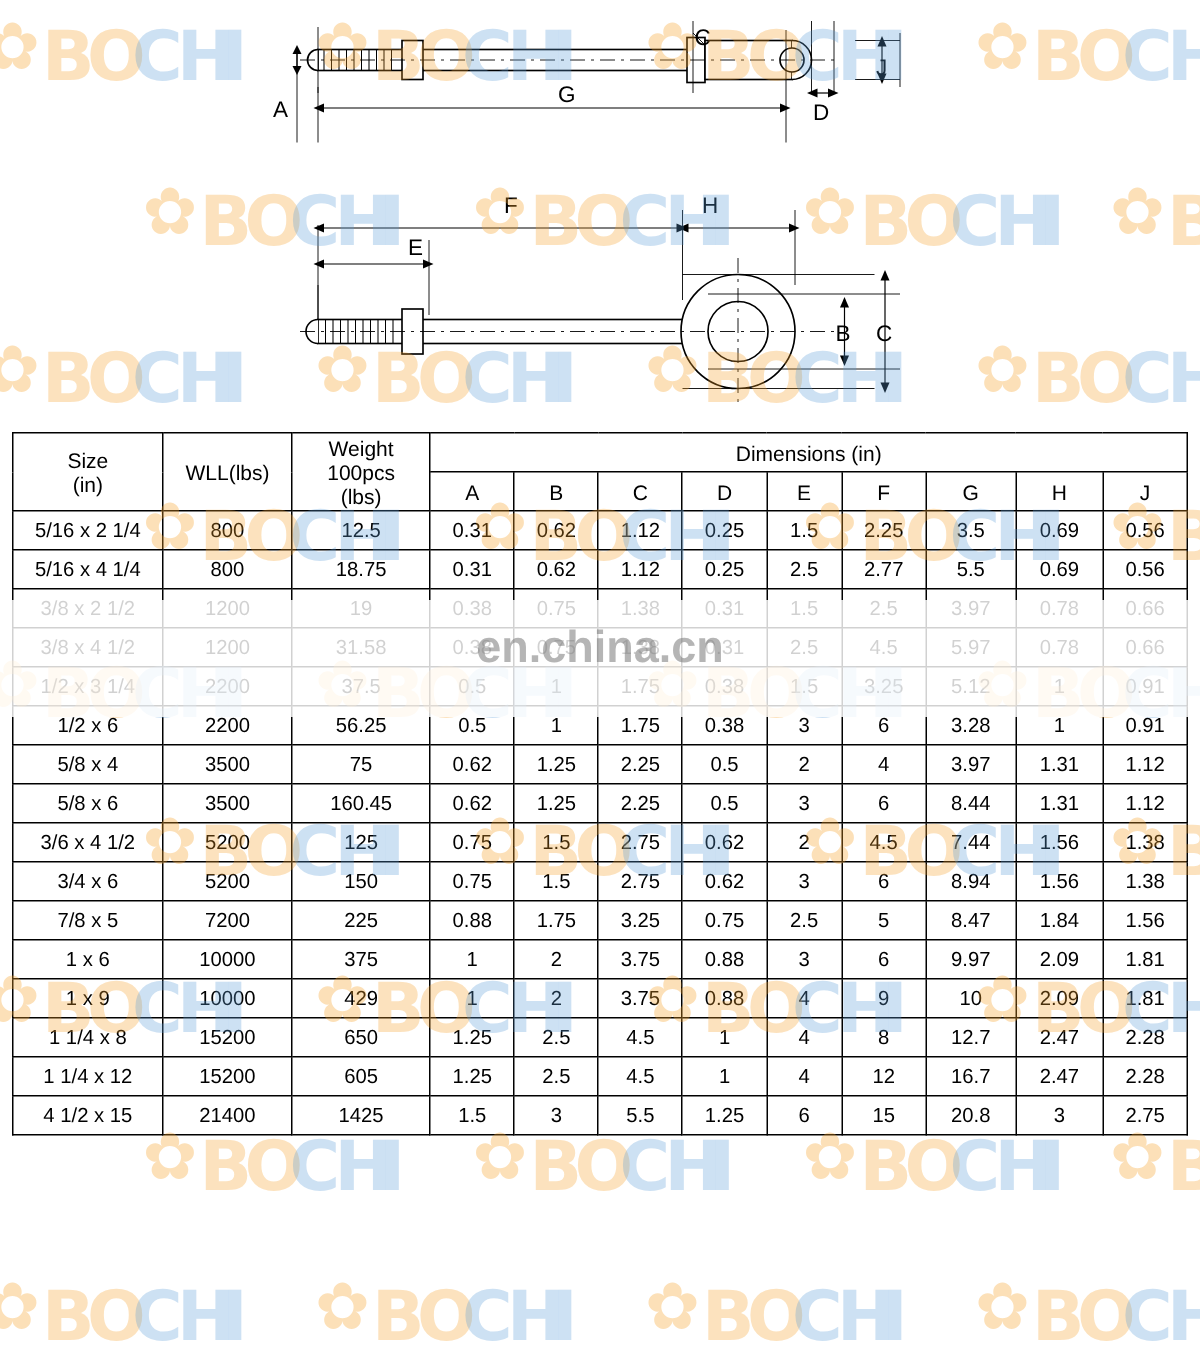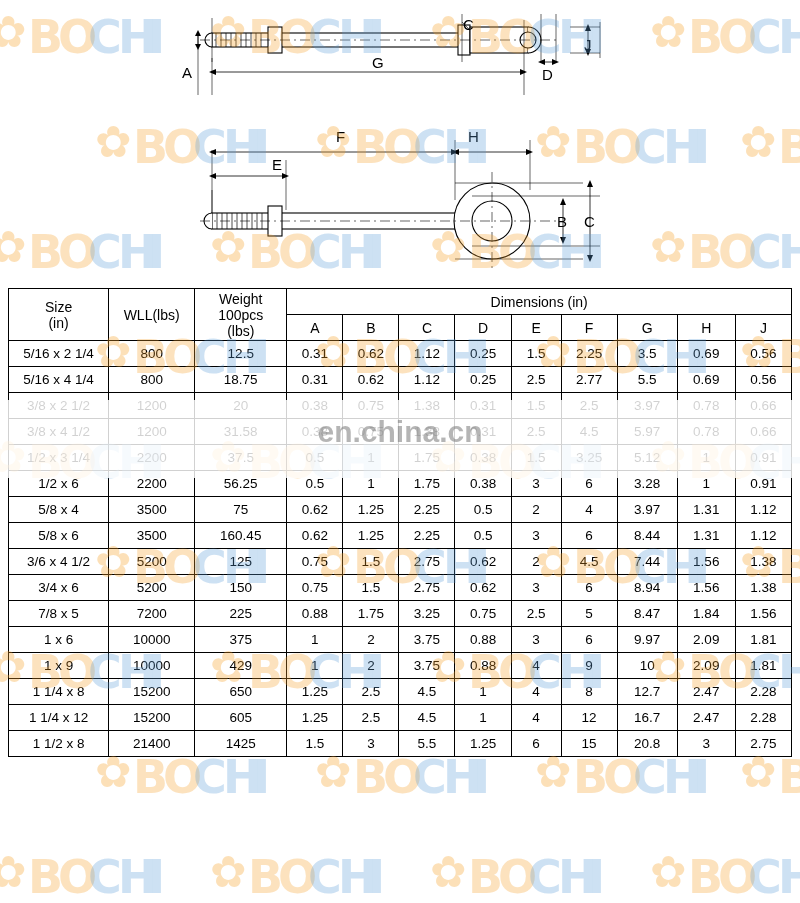--- a/index.html
+++ b/index.html
@@ -307,21 +307,21 @@
           <td>0.25</td>
           <td>2.5</td>
           <td>2.77</td>
           <td>5.5</td>
           <td>0.69</td>
           <td>0.56</td>
         </tr>
         <tr>
           <td class="cell-size">3/8 x 2 1/2</td>
           <td>1200</td>
-          <td>20</td>
+          <td>19</td>
           <td>0.38</td>
           <td>0.75</td>
           <td>1.38</td>
           <td>0.31</td>
           <td>1.5</td>
           <td>2.5</td>
           <td>3.97</td>
           <td>0.78</td>
           <td>0.66</td>
         </tr>
@@ -487,21 +487,21 @@
           <td>2.5</td>
           <td>4.5</td>
           <td>1</td>
           <td>4</td>
           <td>12</td>
           <td>16.7</td>
           <td>2.47</td>
           <td>2.28</td>
         </tr>
         <tr>
-          <td class="cell-size">1 1/2 x 8</td>
+          <td class="cell-size">4 1/2 x 15</td>
           <td>21400</td>
           <td>1425</td>
           <td>1.5</td>
           <td>3</td>
           <td>5.5</td>
           <td>1.25</td>
           <td>6</td>
           <td>15</td>
           <td>20.8</td>
           <td>3</td>

